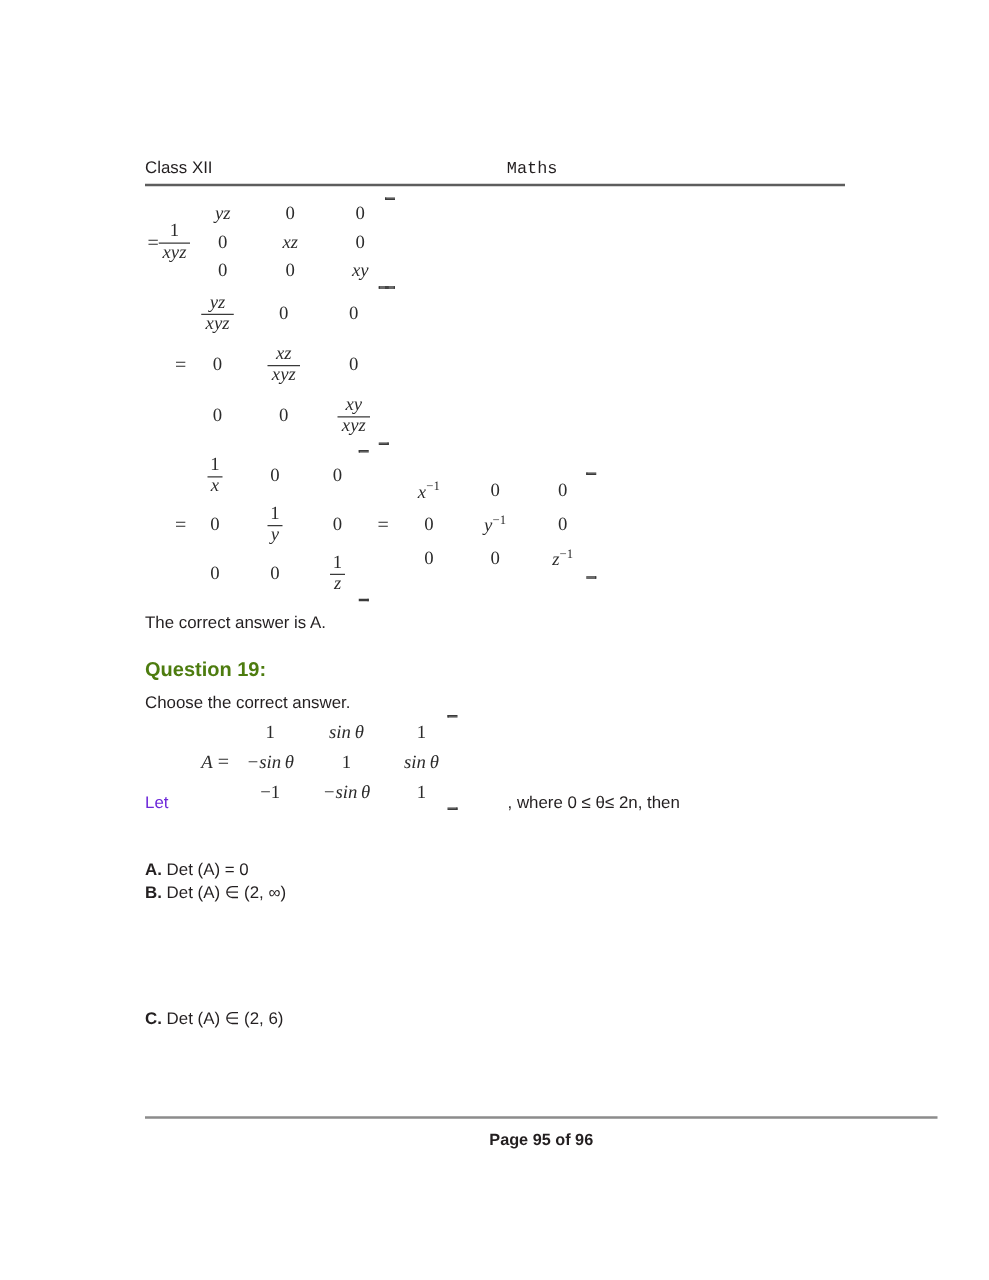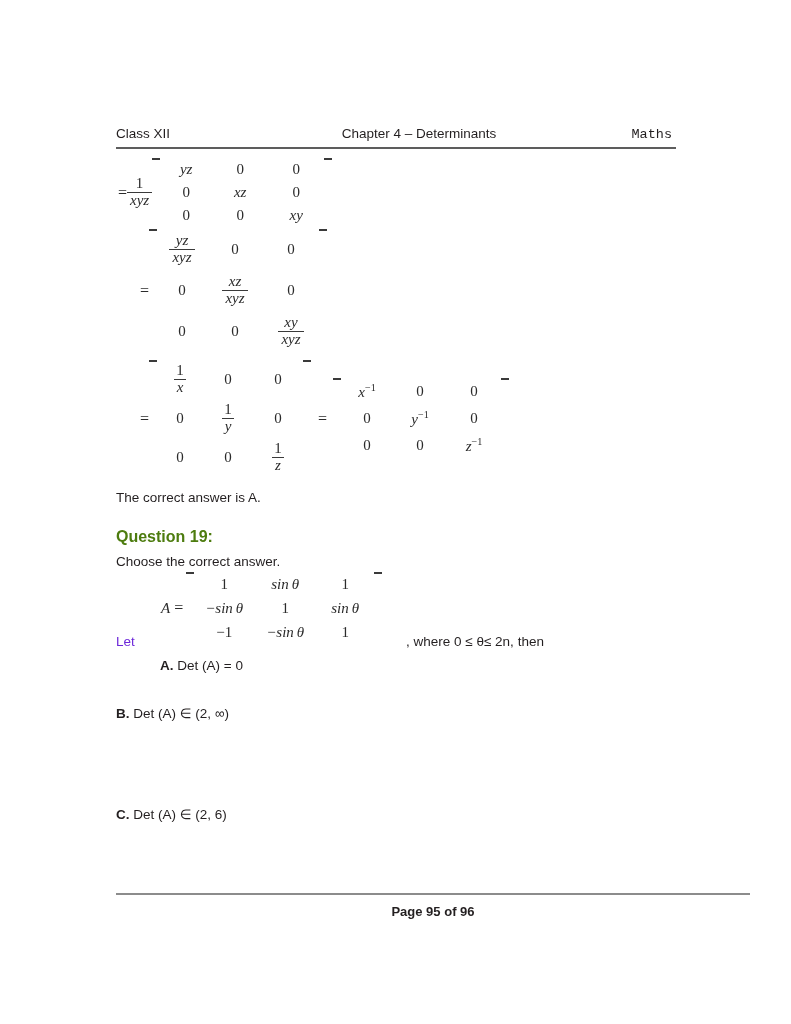--- a/index.html
+++ b/index.html
@@ -72,22 +72,23 @@
   .mi { font-style: italic; }
   .eq {
     font-family: "Liberation Serif", serif;
     font-size: 16px;
     color: #2b2b2b;
   }
 
   
   .matrix {
     display: inline-flex;
-    align-items: flex-start;
+    align-items: flex-end;
     vertical-align: middle;
+    flex-direction: column;
   }
   .brk {
     width: 7px;
     border-top: 1.4px solid #3a3a3a;
     border-bottom: 1.4px solid #3a3a3a;
   }
   .brk-l { border-left: 1.4px solid #3a3a3a; }
   .brk-r { border-right: 1.4px solid #3a3a3a; }
   .mgrid {
     display: grid;
@@ -185,21 +186,20 @@
     white-space: nowrap;
   }
 </style>
 </head>
 <body>
 
 <div class="page">
 
   <div class="header">
     <span class="h-left">Class XII</span>
-    <span class="h-center">Chapter 4 – Determinants</span>
     <span class="h-right">Maths</span>
   </div>
   <div class="header-rule"></div>
 
   <div class="blk" id="expr1">
     <span class="eq">=</span>
     <span class="frac math">
       <span class="num">1</span>
       <span class="den mi">xyz</span>
     </span>
@@ -325,21 +325,21 @@
           <span class="mi">−sin θ</span>
           <span>1</span>
         </span>
         <span class="brk brk-r"></span>
       </span>
     </span>
 
     <span class="tail">, where 0 ≤ θ≤ 2n, then</span>
   </div>
 
-  <div class="opt" style="left:116px; top:658px;margin-left:44px;">
+  <div class="opt" style="left:116px; top:688px;">
     <b>A.</b>
     <span>Det (A) = 0</span>
   </div>
 
   <div class="opt" style="left:116px; top:705px;">
     <b>B.</b>
     <span>Det (A) ∈ (2, ∞)</span>
   </div>
 
   <div class="opt" style="left:116px; top:806px;">

